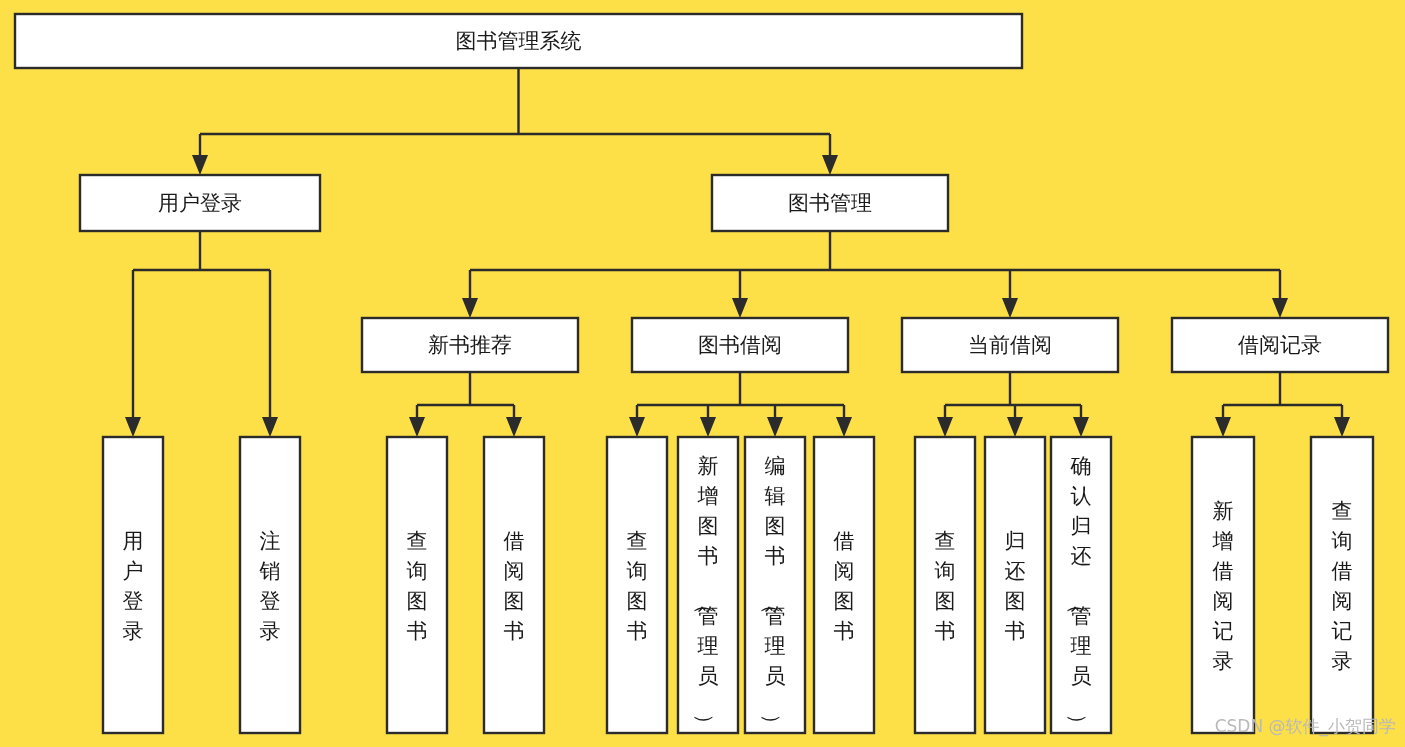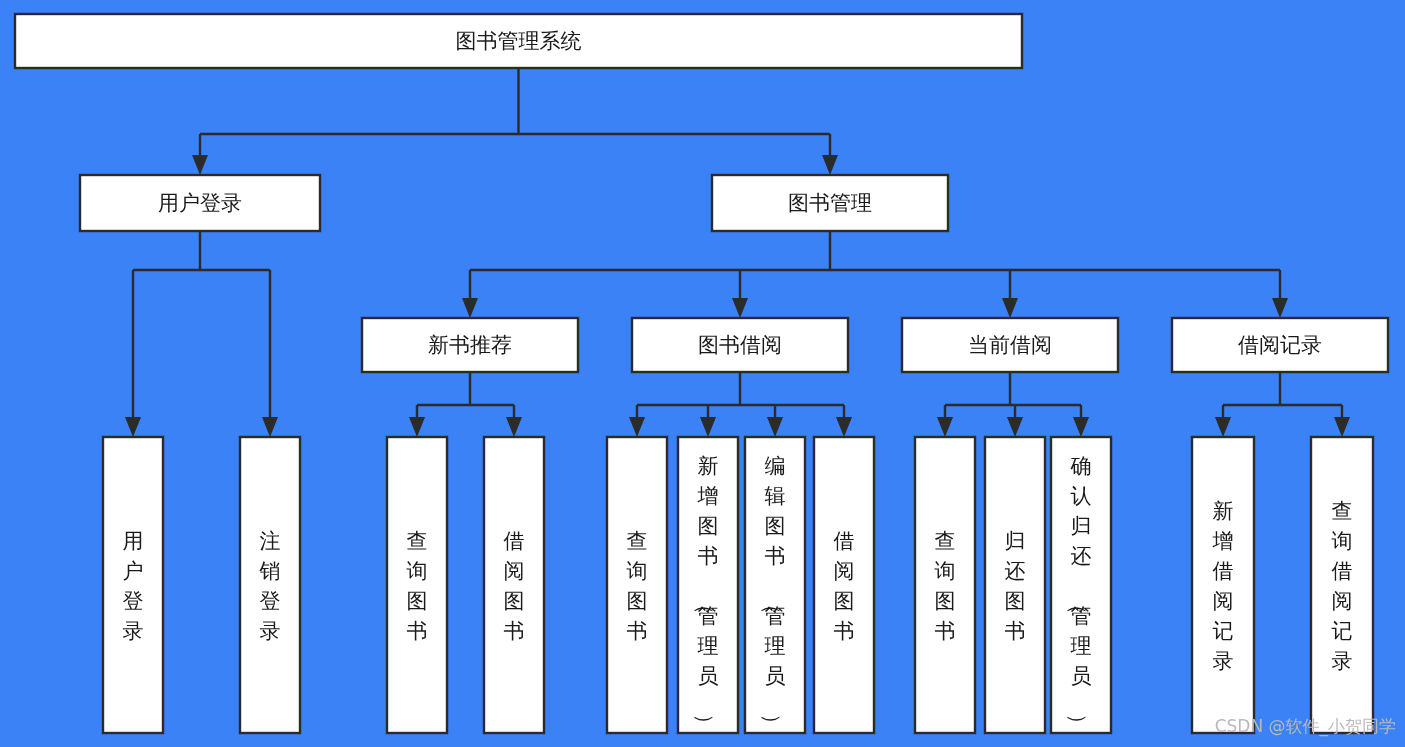--- a/index.html
+++ b/index.html
@@ -11,21 +11,21 @@
   body {
     width: 1405px;
     height: 747px;
     overflow: hidden;
     font-family: "DejaVu Sans", "Liberation Sans", sans-serif;
   }
   #diagram-root {
     position: relative;
     width: 1405px;
     height: 747px;
-    background: #3b82f6;
+    background: #fde047;
   }
   #diagram-svg {
     position: absolute;
     left: 0;
     top: 0;
     width: 1405px;
     height: 747px;
   }
   .node-box {
     fill: #ffffff;

